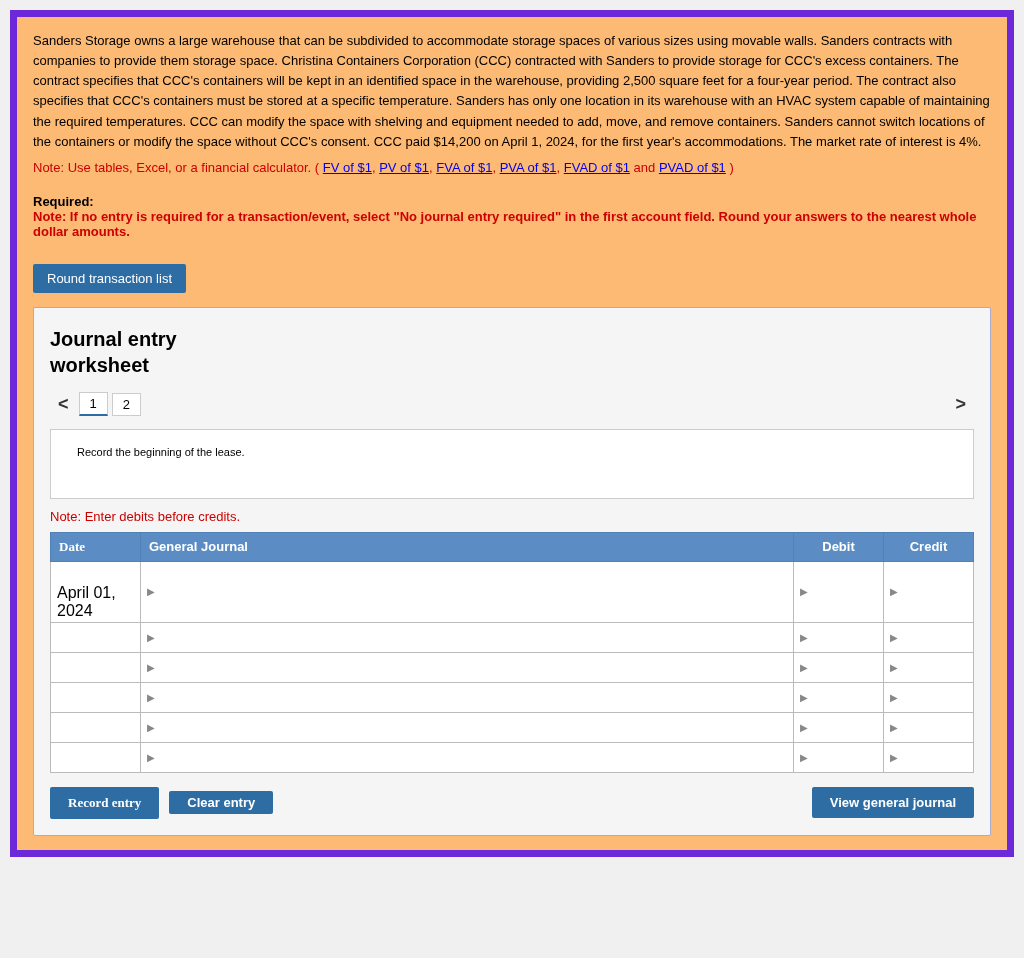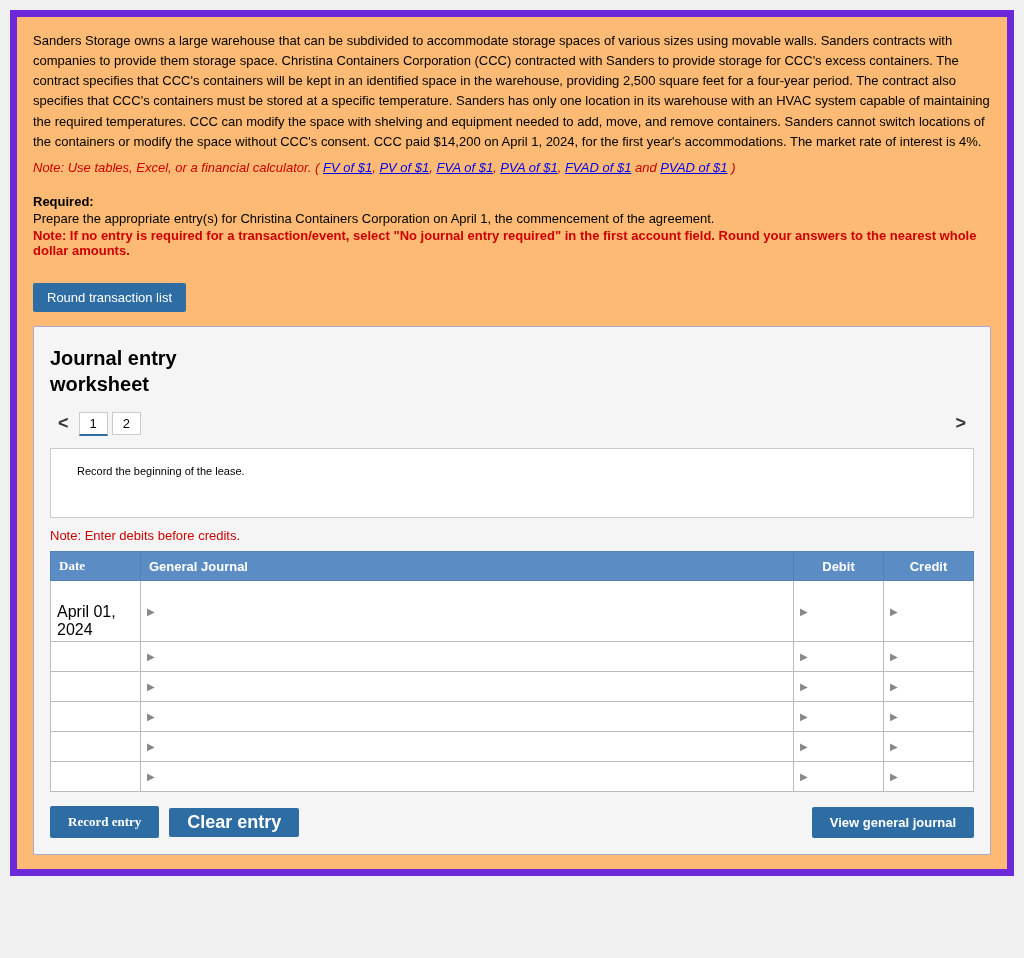--- a/index.html
+++ b/index.html
@@ -19,21 +19,20 @@
     }
     .description-text {
       font-size: 13px;
       line-height: 1.55;
       margin-bottom: 8px;
     }
     .note-red {
       color: #cc0000;
       font-size: 13px;
       margin-bottom: 4px;
-      font-style: italic;
     }
     .required-section {
       margin-bottom: 10px;
     }
     .required-label {
       font-weight: bold;
       font-size: 13px;
     }
     .required-text {
       font-size: 13px;
@@ -164,21 +163,21 @@
       cursor: pointer;
       border-radius: 2px;
       font-weight: bold;
       font-family: Liberation Serif, serif;
     }
     .btn-clear {
       background: #2e6da4;
       color: #fff;
       border: none;
       padding: 4px 18px;
-      font-size: 18px;
+      font-size: 13px;
       cursor: pointer;
       border-radius: 2px;
       font-weight: bold;
     }
     .btn-view-journal {
       background: #2e6da4;
       color: #fff;
       border: none;
       padding: 8px 18px;
       font-size: 13px;
@@ -219,21 +218,20 @@
       <a href="#">FVAD of $1</a> and
       <a href="#">PVAD of $1</a>
     </span>)
   </div>
 
   <br>
 
   
   <div class="required-section">
     <div class="required-label">Required:</div>
-    <div class="required-text">Prepare the appropriate entry(s) for Christina Containers Corporation on April 1, the commencement of the agreement.</div>
     <div class="note-red-bold">Note: If no entry is required for a transaction/event, select "No journal entry required" in the first account field. Round your answers to the nearest whole dollar amounts.</div>
   </div>
 
   <br>
 
   
   <button class="btn-view-transaction">Round transaction list</button>
 
   
   <div class="worksheet-container">

